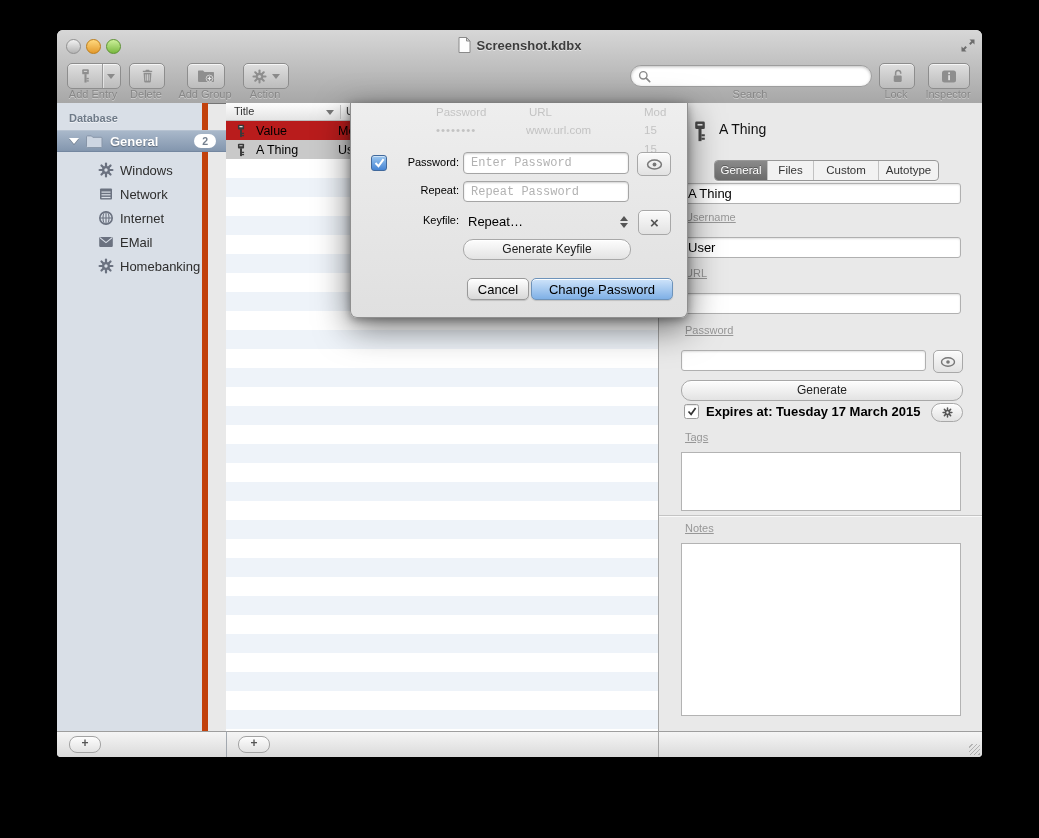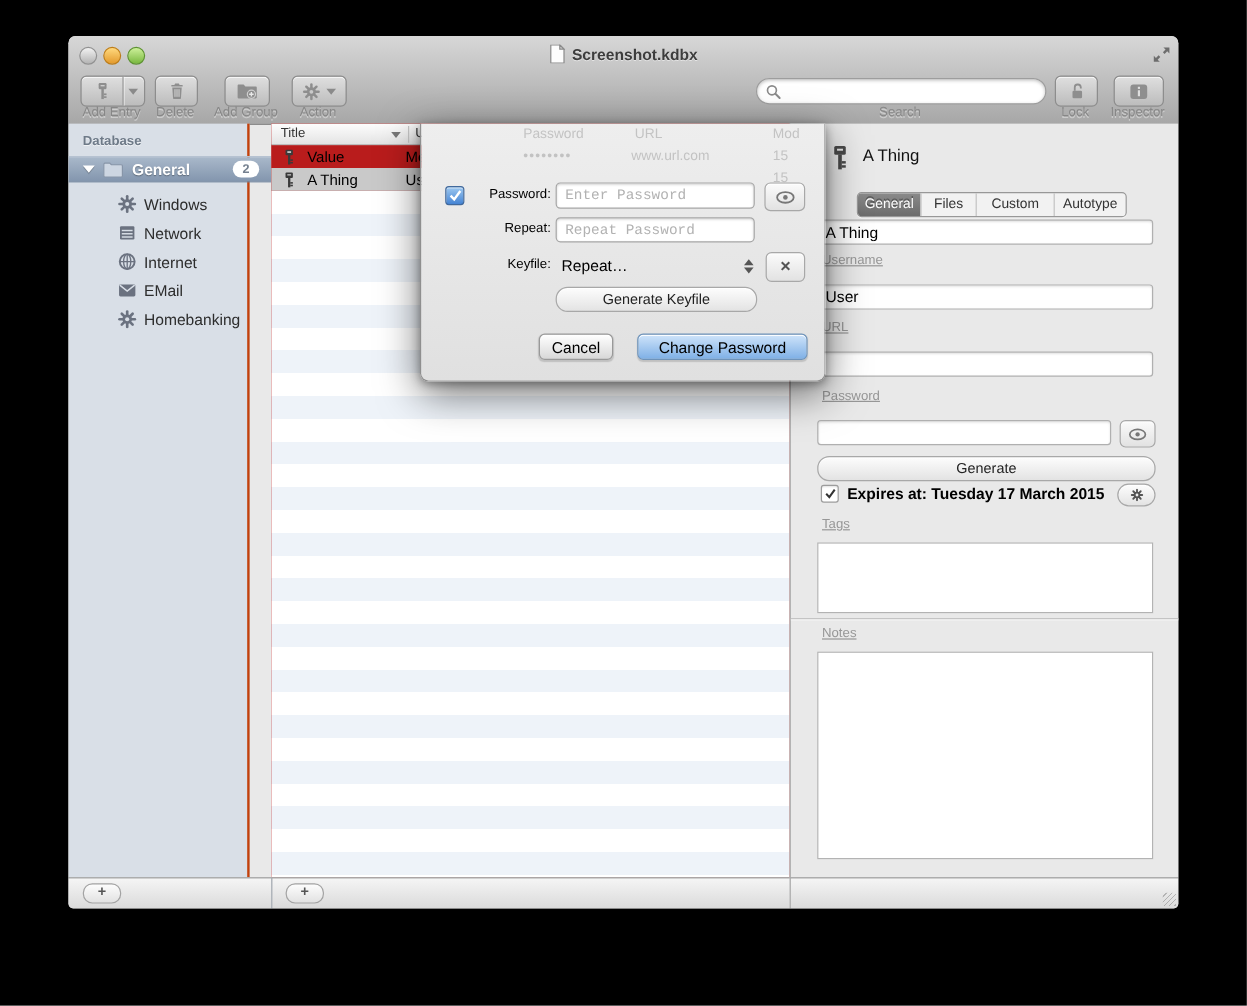--- a/index.html
+++ b/index.html
@@ -22,21 +22,21 @@
            background:linear-gradient(#dfdfdf,#bcbcbc);box-shadow:inset 0 1px 0 rgba(255,255,255,.7);
            display:flex;align-items:center;justify-content:center;color:#8e8e8e;}
   .toollabel{top:58px;font-size:11px;color:#878787;text-align:center;text-shadow:0 1px 0 rgba(255,255,255,.4);}
   .seg-div{width:1px;height:100%;background:#9a9a9a;box-shadow:1px 0 0 rgba(255,255,255,.5);}
   .dd{width:0;height:0;border-left:4px solid transparent;border-right:4px solid transparent;border-top:5px solid #8a8a8a;}
   #searchfield{left:573px;top:35px;width:240px;height:20px;border-radius:11px;background:#fff;
                border:1px solid #9d9d9d;box-shadow:inset 0 1px 3px rgba(0,0,0,.25);display:flex;align-items:center;}
   #searchfield input{border:none;outline:none;background:transparent;flex:1;font-size:12px;height:16px;}
   
   #main{left:0;top:73px;width:925px;height:654px;}
-  #sidebar{left:0;top:0;width:151px;height:628px;background:#d9dfe7;border-right:2px solid #c2410c;box-sizing:border-box;}
+  #sidebar{left:0;top:0;width:151px;height:628px;background:#d9dfe7;border-right:6px solid #c2410c;box-sizing:border-box;}
   .sb-header{left:12px;top:9px;font-size:11px;font-weight:bold;color:#6e7a88;text-shadow:0 1px 0 rgba(255,255,255,.6);}
   #sb-sel{left:0;top:27px;width:169px;height:22px;background:linear-gradient(#a9b8ca,#8396ae);
           border-top:1px solid #b6c2d1;border-bottom:1px solid #7487a0;box-sizing:border-box;
           display:flex;align-items:center;color:#fff;}
   .disclosure{width:0;height:0;border-left:5px solid transparent;border-right:5px solid transparent;border-top:6px solid #fff;
               margin-left:12px;filter:drop-shadow(0 1px 0 rgba(0,0,0,.25));}
   #sb-sel .lbl{font-size:13px;font-weight:bold;margin-left:7px;text-shadow:0 1px 1px rgba(0,0,0,.35);}
   .badge{margin-left:auto;margin-right:10px;background:#fff;color:#75808f;font-size:10.5px;font-weight:bold;
          border-radius:8px;padding:1px 8px;}
   .sb-item{left:0;width:169px;height:24px;display:flex;align-items:center;color:#2d2d2d;font-size:13px;}
@@ -424,17 +424,17 @@
         <span class="up"></span>
           <span class="down"></span>
       </span>
     </div>
     <div class="abs sqbtn" style="left:287px;top:107px;width:31px;height:23px;font-size:15px;font-weight:bold;color:#555">
       <span>×</span>
     </div>
 
     <div class="abs pillbtn" style="left:112px;top:136px;width:166px;height:19px;line-height:19px">Generate Keyfile</div>
 
-    <div class="abs macbtn" style="left:98px;top:175px;width:60px">Cancel</div>
+    <div class="abs macbtn" style="left:116px;top:175px;width:60px">Cancel</div>
     <div class="abs macbtn default" style="left:180px;top:175px;width:140px">Change Password</div>
   </div>
 
 </div>
 
 </body></html>

